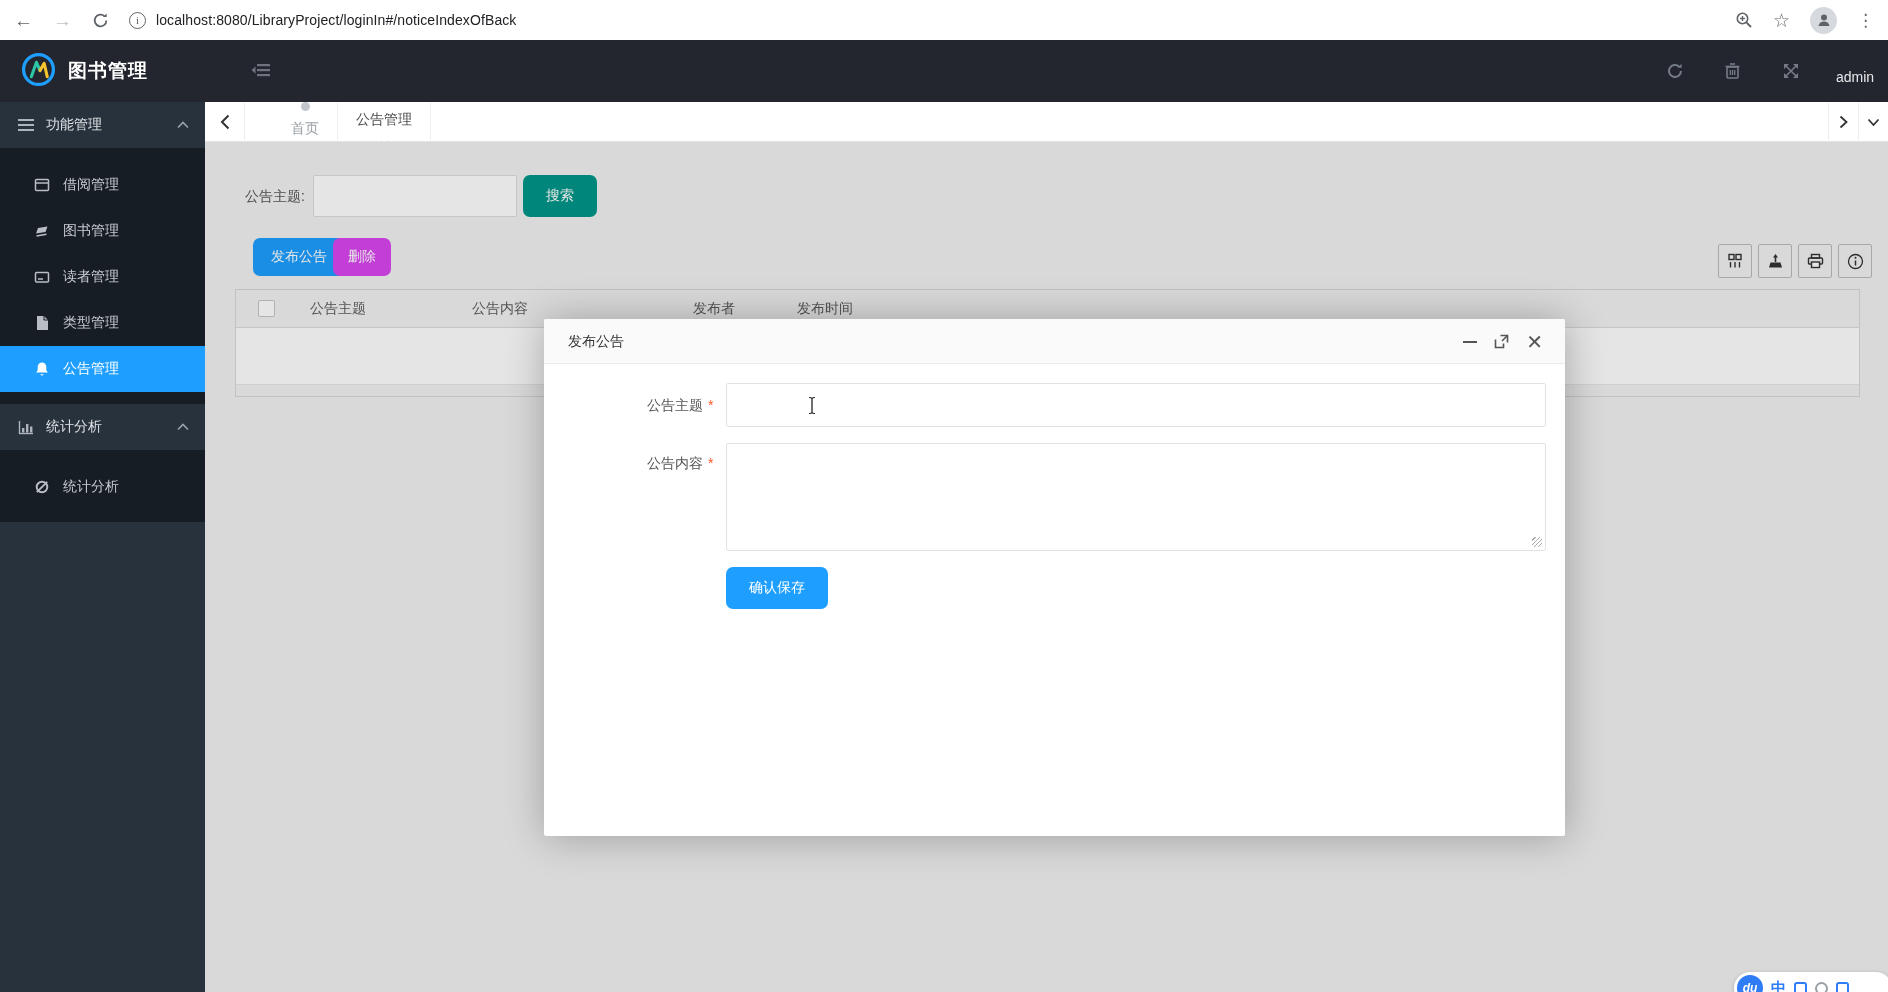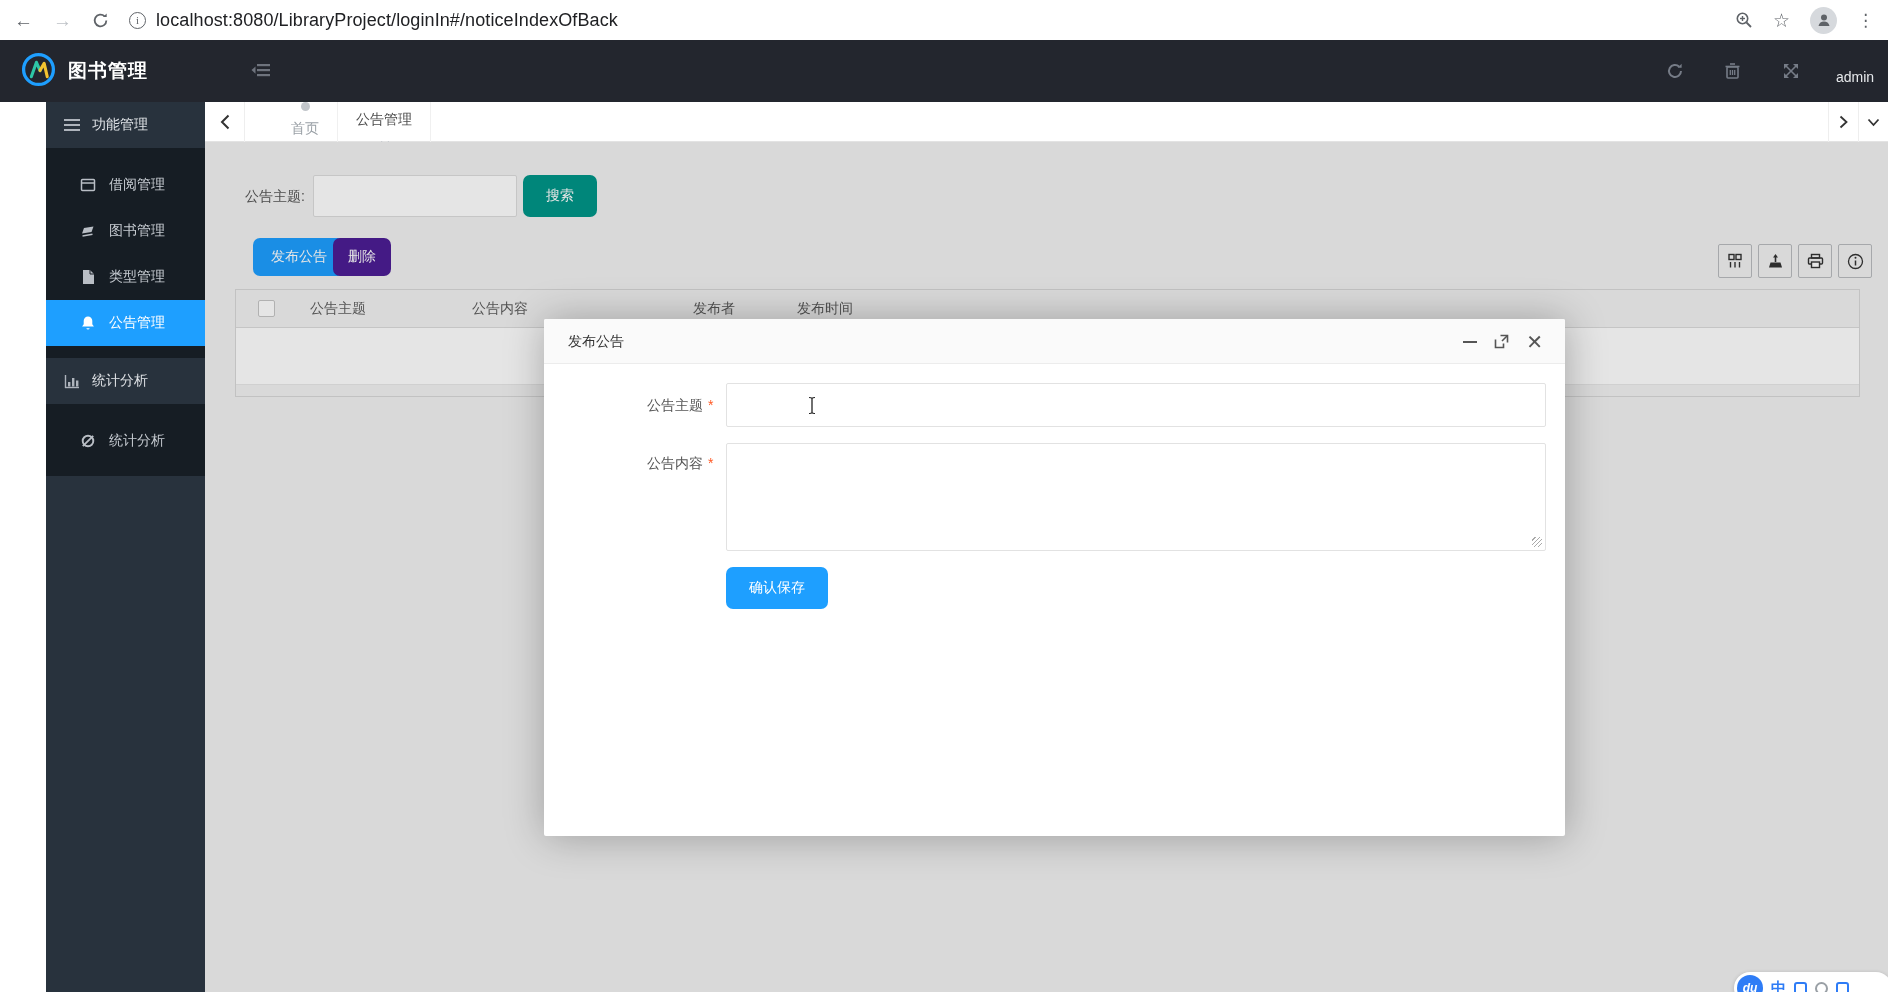--- a/index.html
+++ b/index.html
@@ -10,41 +10,41 @@
   
   .chrome { position:absolute; left:0; top:0; width:1888px; height:40px; background:#fff;
             display:flex; align-items:center; padding:0 14px; }
   .chrome .nav { font-size:19px; color:#5f6368; margin-right:20px; line-height:1; }
   .chrome .nav.fwd { color:#bdc1c6; }
   .chrome svg { display:block; }
   .chrome .reload { margin-right:20px; }
   .info-badge { width:17px; height:17px; border:1.6px solid #5f6368; border-radius:50%;
                 color:#5f6368; font-size:11px; font-family:"Liberation Serif",serif;
                 display:flex; align-items:center; justify-content:center; margin-right:10px; }
-  .url-text { font-size:18px; color:#202124; letter-spacing:.1px; }
+  .url-text { font-size:14px; color:#202124; letter-spacing:.1px; }
   .chrome .spacer { flex:1; }
   .chrome .right { display:flex; align-items:center; gap:20px; }
   .star-glyph { font-size:19px; color:#5f6368; line-height:1; }
   .avatar { width:27px; height:27px; border-radius:50%; background:#d6d9dd;
             display:flex; align-items:center; justify-content:center; }
   .kebab { font-size:17px; color:#5f6368; letter-spacing:0; line-height:1; }
 
   
   .appheader { position:absolute; left:0; top:40px; width:1888px; height:62px; background:#23262e; }
   .brand { position:absolute; left:0; top:0; width:205px; height:62px; display:flex;
            align-items:center; padding-left:20px; gap:11px; }
   .brand-title { color:#fff; font-size:19px; font-weight:bold; letter-spacing:1px; }
   .collapse-btn { position:absolute; left:250px; top:20px; color:#6e737d; }
   .hdr-ic { position:absolute; top:22px; color:#767c87; cursor:pointer; }
   .hdr-ic.r1 { left:1666px; } .hdr-ic.r2 { left:1724px; } .hdr-ic.r3 { left:1782px; }
   .hdr-user { position:absolute; top:6px; left:1836px; height:62px; display:flex; align-items:center;
               color:#e6e8eb; font-size:14px; }
 
   
-  .sidebar { position:absolute; left:0; top:102px; width:205px; height:890px; background:#28323d;margin-left:46px; }
+  .sidebar { position:absolute; left:0; top:102px; width:205px; height:890px; background:#28323d; }
   .sec-header { height:46px; display:flex; align-items:center; padding:0 16px 0 18px; gap:12px;
                 color:#dfe2e6; font-size:14px; cursor:pointer; }
   .sec-header .sec-ic { color:#aeb4bc; display:flex; }
   .sec-header .chev { margin-left:auto; color:#9aa1aa; display:flex; }
   .submenu { background:#161d24; padding:14px 0 12px; }
   .menu-item { height:46px; display:flex; align-items:center; padding-left:33px; gap:13px;
                color:#c6cbd1; font-size:14px; cursor:pointer;text-align:right; }
   .menu-item .mi-ic { color:#b9bec5; display:flex; width:17px; justify-content:center; }
   .menu-item.active { background:#1E9FFF; color:#fff; }
   .menu-item.active .mi-ic { color:#fff; }
@@ -69,21 +69,21 @@
   .content { position:absolute; left:205px; top:142px; width:1683px; height:850px; background:#f2f2f2; }
   .search-label { position:absolute; left:40px; top:33px; height:42px; line-height:42px;
                   font-size:14px; color:#555; }
   .search-input { position:absolute; left:108px; top:33px; width:204px; height:42px;
                   background:#fff; border:1px solid #ddd; border-radius:2px; padding:0 10px;
                   font-size:14px; color:#333; outline:none; }
   .btn { border:none; border-radius:7px; color:#fff; font-size:14px; cursor:pointer;
          font-family:inherit; }
   .btn-search { position:absolute; left:318px; top:33px; width:74px; height:42px; background:#009688; }
   .btn-publish { position:absolute; left:48px; top:96px; height:38px; padding:0 18px; background:#1E9FFF; }
-  .btn-delete { position:absolute; left:128px; top:96px; height:38px; padding:0 15px; background:#4c1d95; }
+  .btn-delete { position:absolute; left:128px; top:96px; height:38px; padding:0 15px; background:#d946ef; }
   .tbl-tools { position:absolute; right:16px; top:102px; display:flex; gap:6px; }
   .tool-box { width:34px; height:34px; border:1px solid #b9bcbf; border-radius:2px; color:#333;
               display:flex; align-items:center; justify-content:center; cursor:pointer; }
   .ntable { position:absolute; left:30px; right:28px; top:147px; border:1px solid #d9d9d9; }
   .thead { display:grid; grid-template-columns:60px 162px 221px 104px 632px auto; height:38px;
            background:#f2f2f2; border-bottom:1px solid #dcdcdc; align-items:center; }
   .th { font-size:14px; color:#5c5c5c; padding-left:14px; }
   .th-cb { display:flex; justify-content:center; padding-left:0; }
   .checkbox { width:17px; height:17px; background:#fff; border:1px solid #c6c6c6; border-radius:2px;
               cursor:pointer; }
@@ -242,20 +242,29 @@
         <span class="mi-ic">
           <svg width="16" height="16" viewBox="0 0 16 16">
               <path d="M2 10.5 L11.5 9 L13.5 3.5 L4 5z" fill="currentColor"></path>
               <path d="M2.5 13 L12.5 11.3" fill="none" stroke="currentColor" stroke-width="1.5"></path>
             </svg>
         </span>
         <span>图书管理</span>
       </div>
       <div class="menu-item">
         <span class="mi-ic">
+          <svg width="16" height="16" viewBox="0 0 16 16">
+              <rect x="1.5" y="3.5" width="13" height="9.5" rx="1" fill="none" stroke="currentColor" stroke-width="1.5"></rect>
+              <line x1="4" y1="10" x2="9" y2="10" stroke="currentColor" stroke-width="1.5"></line>
+            </svg>
+        </span>
+        <span>读者管理</span>
+      </div>
+      <div class="menu-item">
+        <span class="mi-ic">
           <svg width="14" height="16" viewBox="0 0 14 16">
               <path d="M2 1h7l4 4v10H2z" fill="currentColor"></path>
               <path d="M9 1v4h4" fill="none" stroke="#161d24" stroke-width="1"></path>
             </svg>
         </span>
         <span>类型管理</span>
       </div>
       <div class="menu-item active">
         <span class="mi-ic">
           <svg width="16" height="16" viewBox="0 0 16 16">

